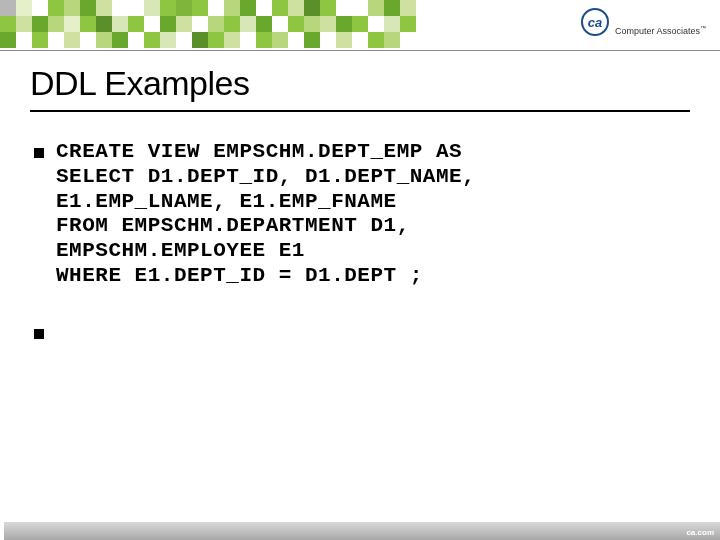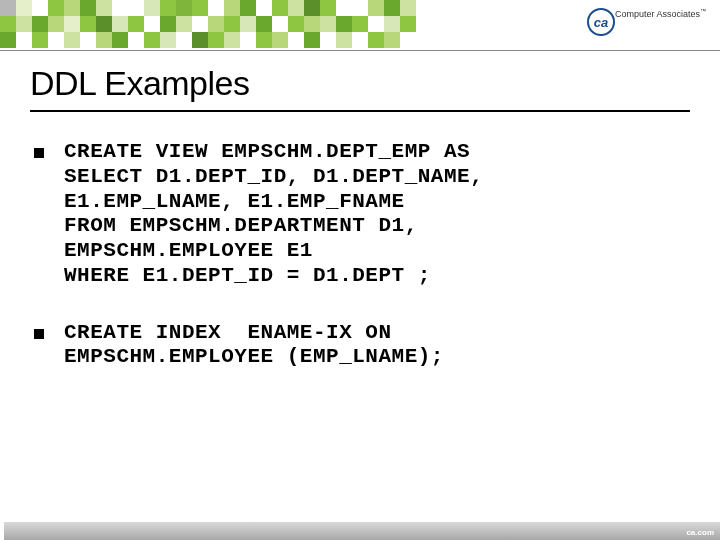--- a/index.html
+++ b/index.html
@@ -26,21 +26,22 @@
     gap: 0;
   }
   .mosaic div {
     width: 16px; height: 16px;
     background: #ffffff;
   }
   .brand-area {
     position: absolute;
     top: 8px; right: 14px;
     display: flex;
-    align-items: flex-start;
+    align-items: flex-end;
+    gap: 6px;
   }
   .brand-logo {
     width: 28px; height: 28px;
     border: 2px solid #1a4d8f;
     border-radius: 50%;
     display: flex; align-items: center; justify-content: center;
     font-weight: bold;
     font-size: 13px;
     color: #1a4d8f;
     font-style: italic;
@@ -77,21 +78,21 @@
   }
   .content {
     position: absolute;
     top: 140px;
     left: 34px;
     right: 34px;
   }
   .bullet-item {
     display: flex;
     align-items: flex-start;
-    gap: 20px;
+    gap: 12px;
     margin-bottom: 32px;
   }
   .bullet-square {
     width: 10px;
     height: 10px;
     background: #000;
     margin-top: 8px;
     flex-shrink: 0;
   }
   .code-text {
@@ -220,20 +221,18 @@
     <div class="bullet-square"></div>
     <div class="code-text">CREATE VIEW EMPSCHM.DEPT_EMP AS
 SELECT D1.DEPT_ID, D1.DEPT_NAME,
 E1.EMP_LNAME, E1.EMP_FNAME
 FROM EMPSCHM.DEPARTMENT D1,
 EMPSCHM.EMPLOYEE E1
 WHERE E1.DEPT_ID = D1.DEPT ;</div>
   </div>
   <div class="bullet-item">
     <div class="bullet-square"></div>
-    <div class="code-text">CREATE INDEX  ENAME-IX ON
-EMPSCHM.EMPLOYEE (EMP_LNAME);</div>
   </div>
 </div>
 
 <div class="footer-bar">
   <div class="footer-text">ca.com</div>
 </div>
 
 </body></html>

